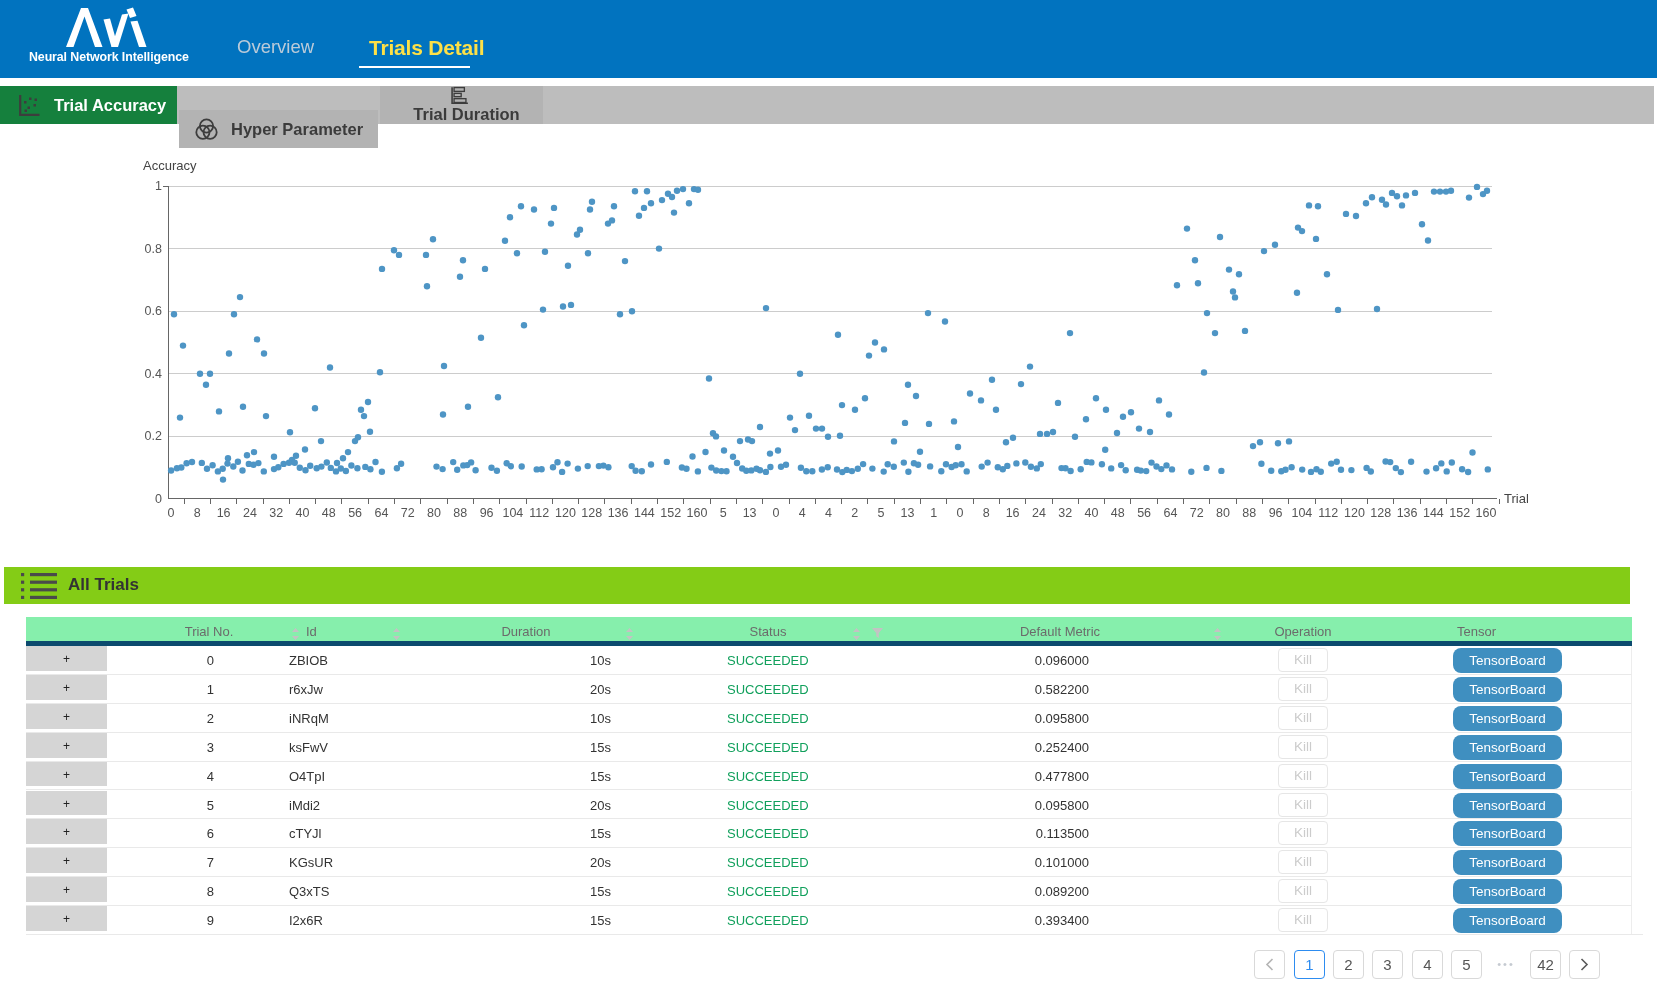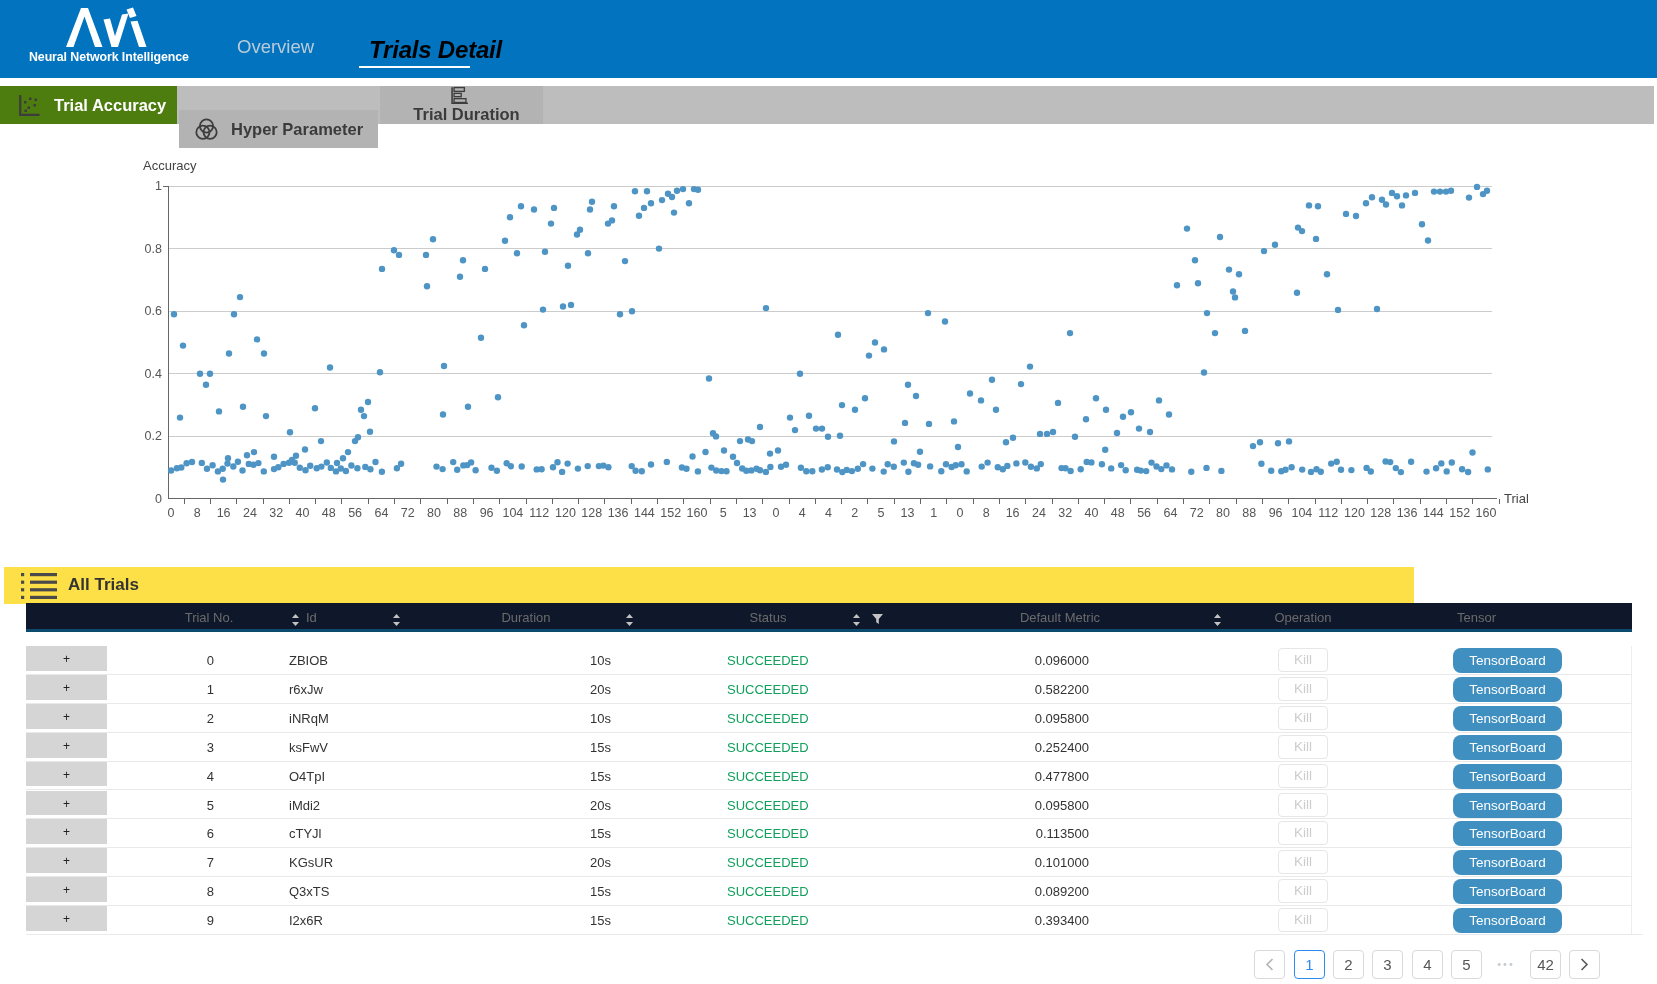--- a/index.html
+++ b/index.html
@@ -1,32 +1,32 @@
 <!DOCTYPE html>
 <html><head><meta charset="utf-8"><style>
 * { margin:0; padding:0; box-sizing:border-box; }
 body { width:1657px; height:984px; position:relative; background:#fff;
   font-family:"Liberation Sans", sans-serif; overflow:hidden; }
 .hdr { position:absolute; left:0; top:0; width:1657px; height:78px; background:#0173bf; }
 .logo { position:absolute; left:66px; top:7px; }
 .brand { position:absolute; left:29px; top:50px; color:#fff; font-size:12.4px; font-weight:bold; letter-spacing:-0.1px; }
 .nav-ov { position:absolute; left:237px; top:36px; font-size:18.5px; color:#bccbd9; }
-.nav-td { position:absolute; left:369px; top:36px; font-size:24px; color:#000000; font-weight:600; letter-spacing:-0.2px;font-style:italic; }
+.nav-td { position:absolute; left:369px; top:36px; font-size:21px; color:#fde047; font-weight:600; letter-spacing:-0.2px; }
 .nav-ul { position:absolute; left:359px; top:66px; width:111px; height:2px; background:#fff; }
 .tabs { position:absolute; left:0; top:86px; width:1654px; height:38px; background:#bdbdbd; }
 .tab { position:absolute; top:0; height:38px; display:flex; align-items:center; font-size:16.5px; font-weight:bold; color:#3b3b3b; }
 .tab svg { margin-right:13px; }
-.t1 { left:0; width:177px; background:#4d7c0f; color:#fff; padding-left:18px; }
+.t1 { left:0; width:177px; background:#15803d; color:#fff; padding-left:18px; }
 .t2 { left:179px; width:199px; background:#b3b3b3; padding-left:16px;margin-top:24px; }
 .t3 { left:380px; width:163px; background:#b3b3b3; padding-left:10px;flex-direction:column; }
 .chart { position:absolute; left:0; top:0; }
-.atbar { position:absolute; left:4px; top:567px; width:1410px; height:37px; background:#fde047; }
+.atbar { position:absolute; left:4px; top:567px; width:1626px; height:37px; background:#84cc16; }
 .atbar svg { position:absolute; left:17px; top:5px; }
 .attxt { position:absolute; left:64px; top:8px; font-size:17px; font-weight:bold; color:#333; }
-.thead { position:absolute; left:26px; top:603px; width:1606px; height:29px; background:#0f172a; border-bottom:3px solid #0c4a6e; }
+.thead { position:absolute; left:26px; top:617px; width:1606px; height:29px; background:#86efac; border-bottom:5px solid #0c4a6e; }
 .h { position:absolute; top:7px; font-size:13px; color:#6b6b6b; }
 .hi { position:absolute; top:9px; }
 .row { position:absolute; left:26px; width:1606px; border-bottom:1px solid #e9e9e9; border-right:1px solid #ededed; background:#fff; }
 .exp { position:absolute; left:0; top:0; bottom:1px; width:81px; background:#d5d5d5; border-bottom:2px solid #fff;
    text-align:center; font-size:12px; color:#222; line-height:27px; }
 .c { position:absolute; top:7px; font-size:13px; color:#333; }
 .no { left:88px; width:100px; text-align:right; }
 .id { left:263px; }
 .dur { left:485px; width:100px; text-align:right; }
 .st { left:701px; color:#11a05c; }

